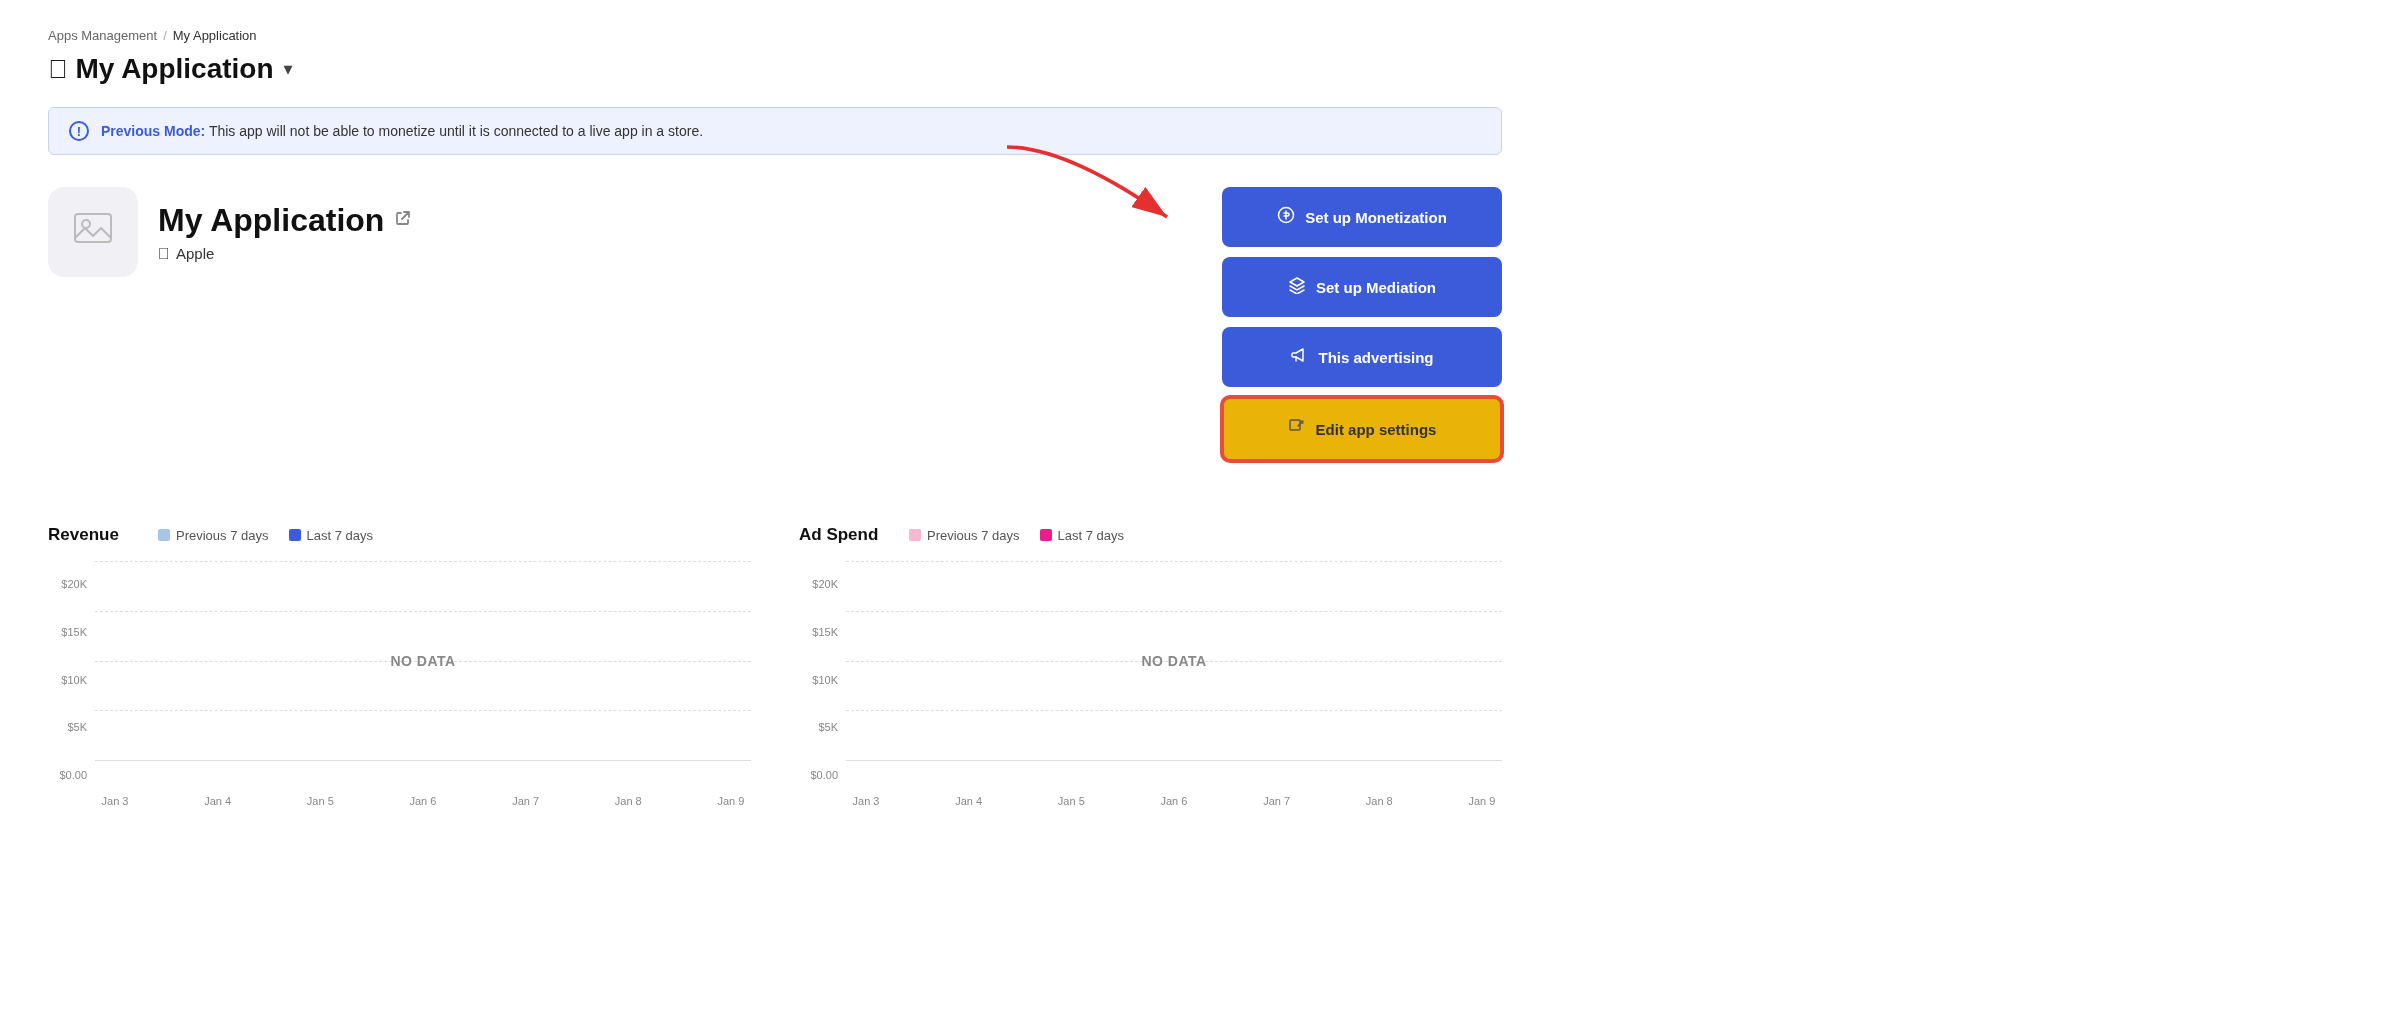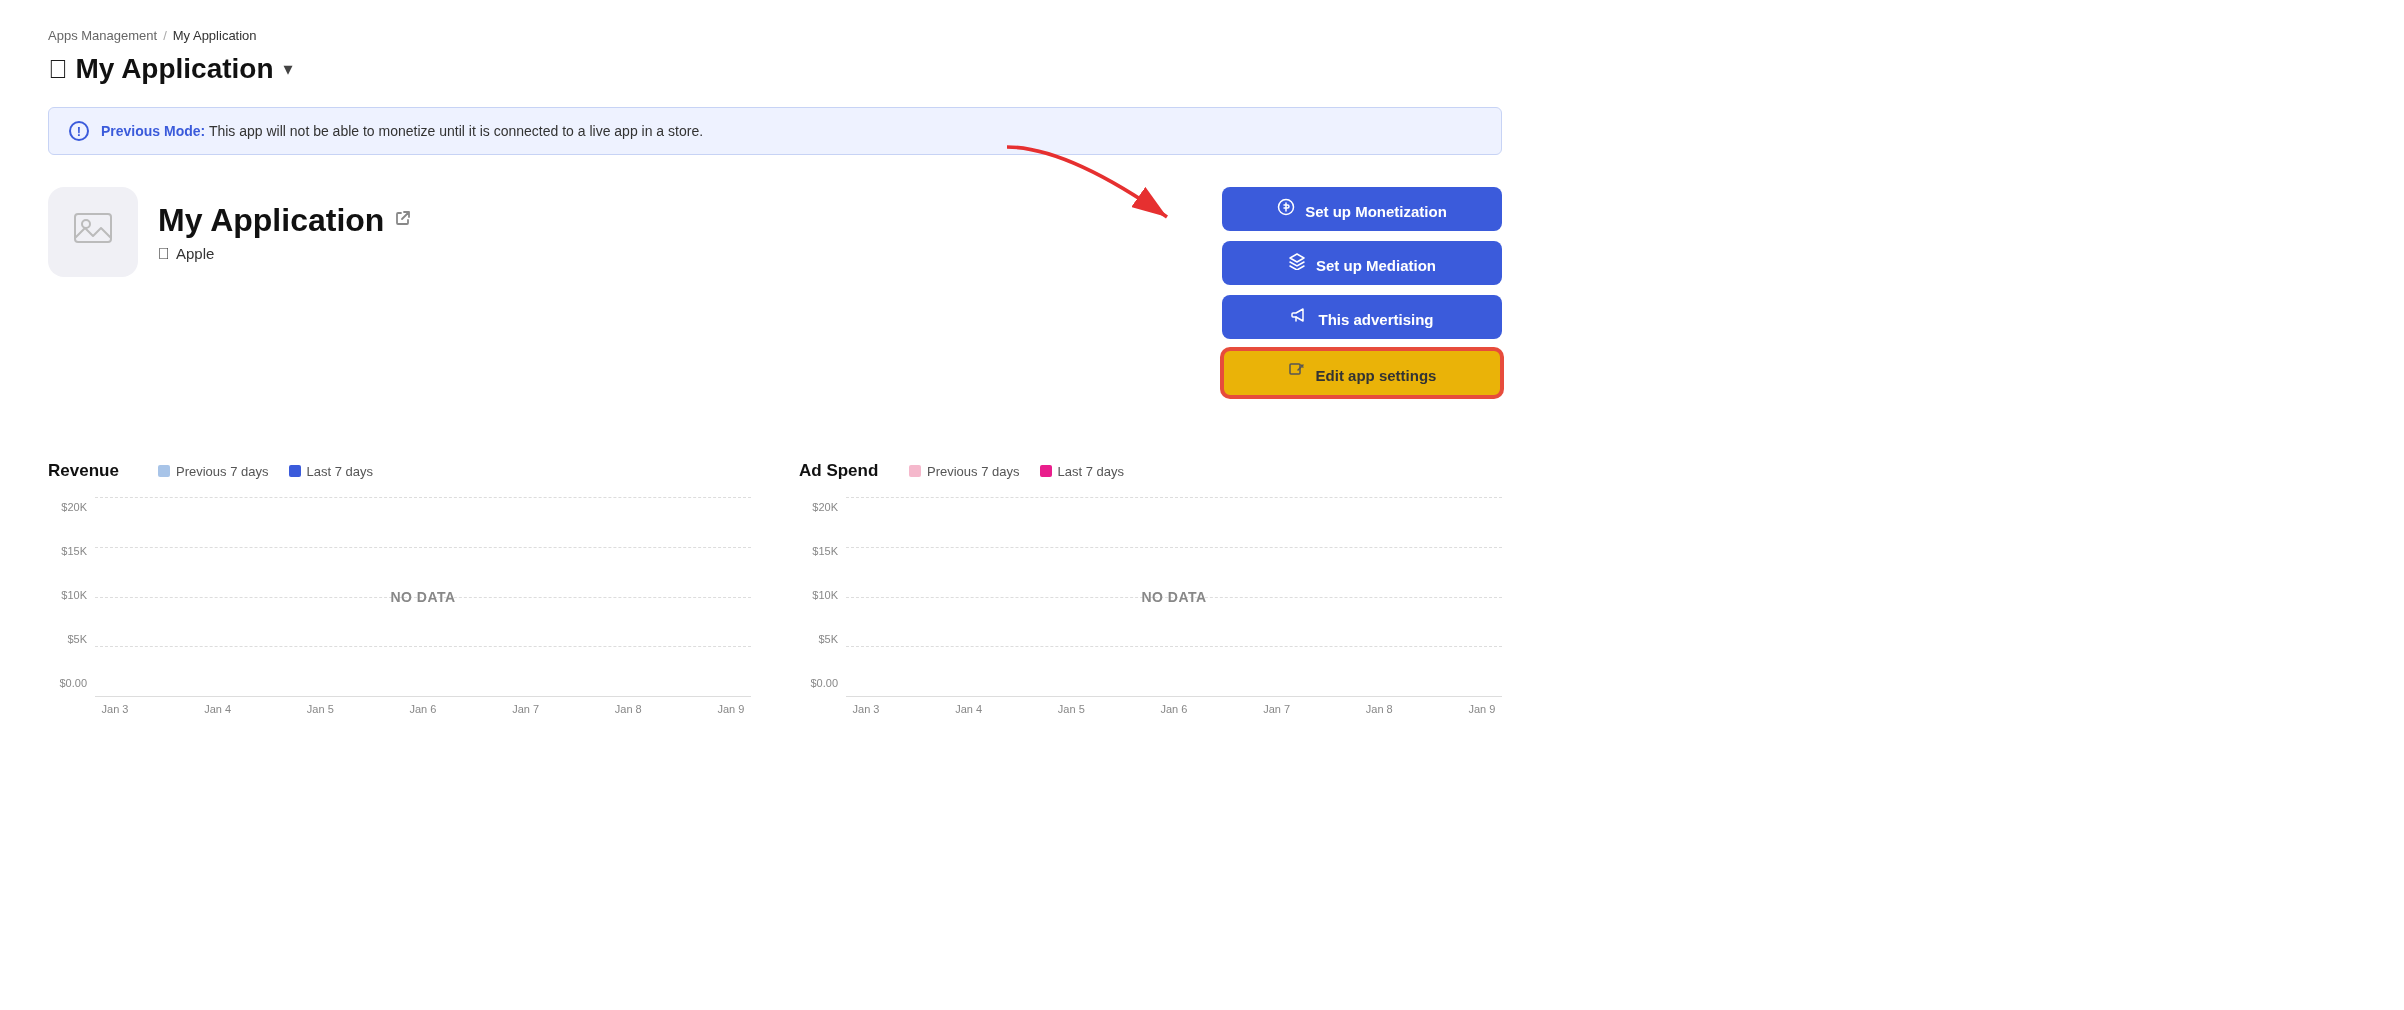--- a/index.html
+++ b/index.html
@@ -146,24 +146,24 @@
 
     
     .action-buttons {
       display: flex;
       flex-direction: column;
       gap: 10px;
       min-width: 280px;
     }
     .btn {
       display: flex;
-      align-items: flex-end;
+      align-items: center;
       justify-content: center;
       gap: 10px;
-      padding: 11px 24px;
+      padding: 19px 24px;
       border-radius: 8px;
       font-size: 15px;
       font-weight: 600;
       cursor: pointer;
       border: none;
       transition: background 0.15s;
     }
     .btn-primary {
       background: #3b5bdb;
       color: #fff;
@@ -215,21 +215,21 @@
     }
 
     
     .chart-area {
       position: relative;
       border-left: 1px solid transparent;
     }
     .chart-y-axis {
       position: absolute;
       left: 0;
-      top: 4px;
+      top: 17px;
       bottom: 24px;
       display: flex;
       flex-direction: column;
       justify-content: space-between;
       padding-bottom: 2px;
     }
     .chart-y-label {
       font-size: 11px;
       color: #888;
       text-align: right;
@@ -256,20 +256,21 @@
       font-weight: 600;
       color: #888;
       letter-spacing: 0.5px;
       text-align: center;
     }
     .chart-x-axis {
       margin-left: 46px;
       display: flex;
       justify-content: space-between;
       padding-top: 6px;
+      margin-top: 28px;
     }
     .chart-x-label {
       font-size: 11px;
       color: #888;
       text-align: center;
       width: 40px;
     }
 
     
     .red-arrow-overlay {

